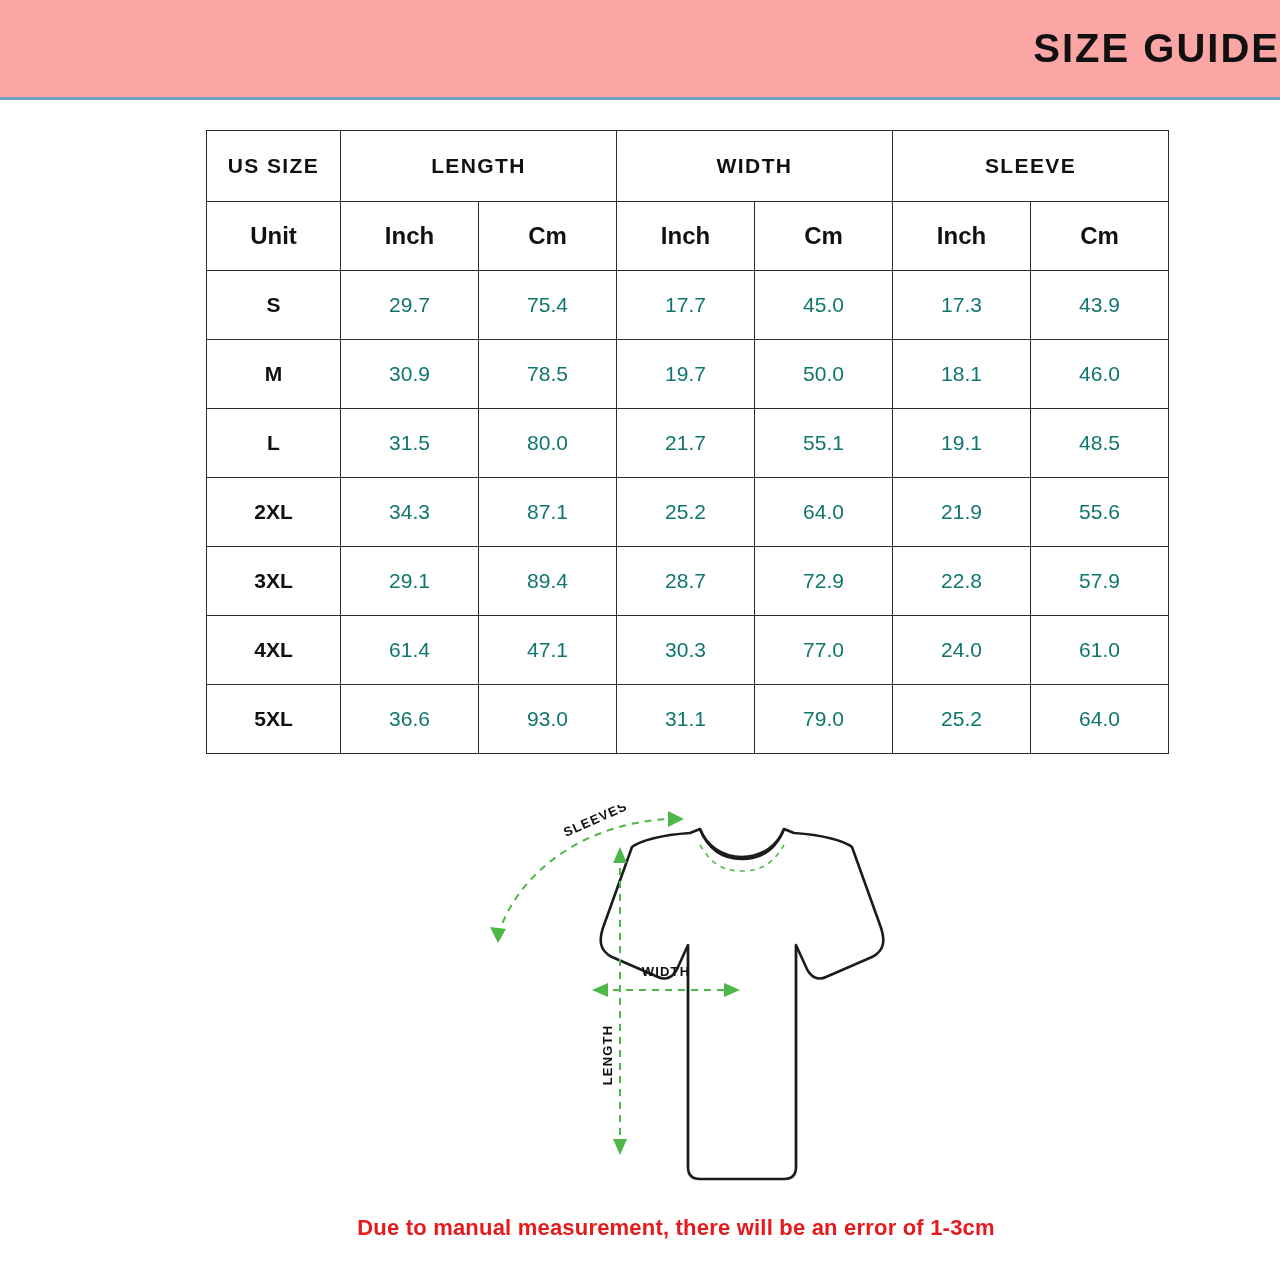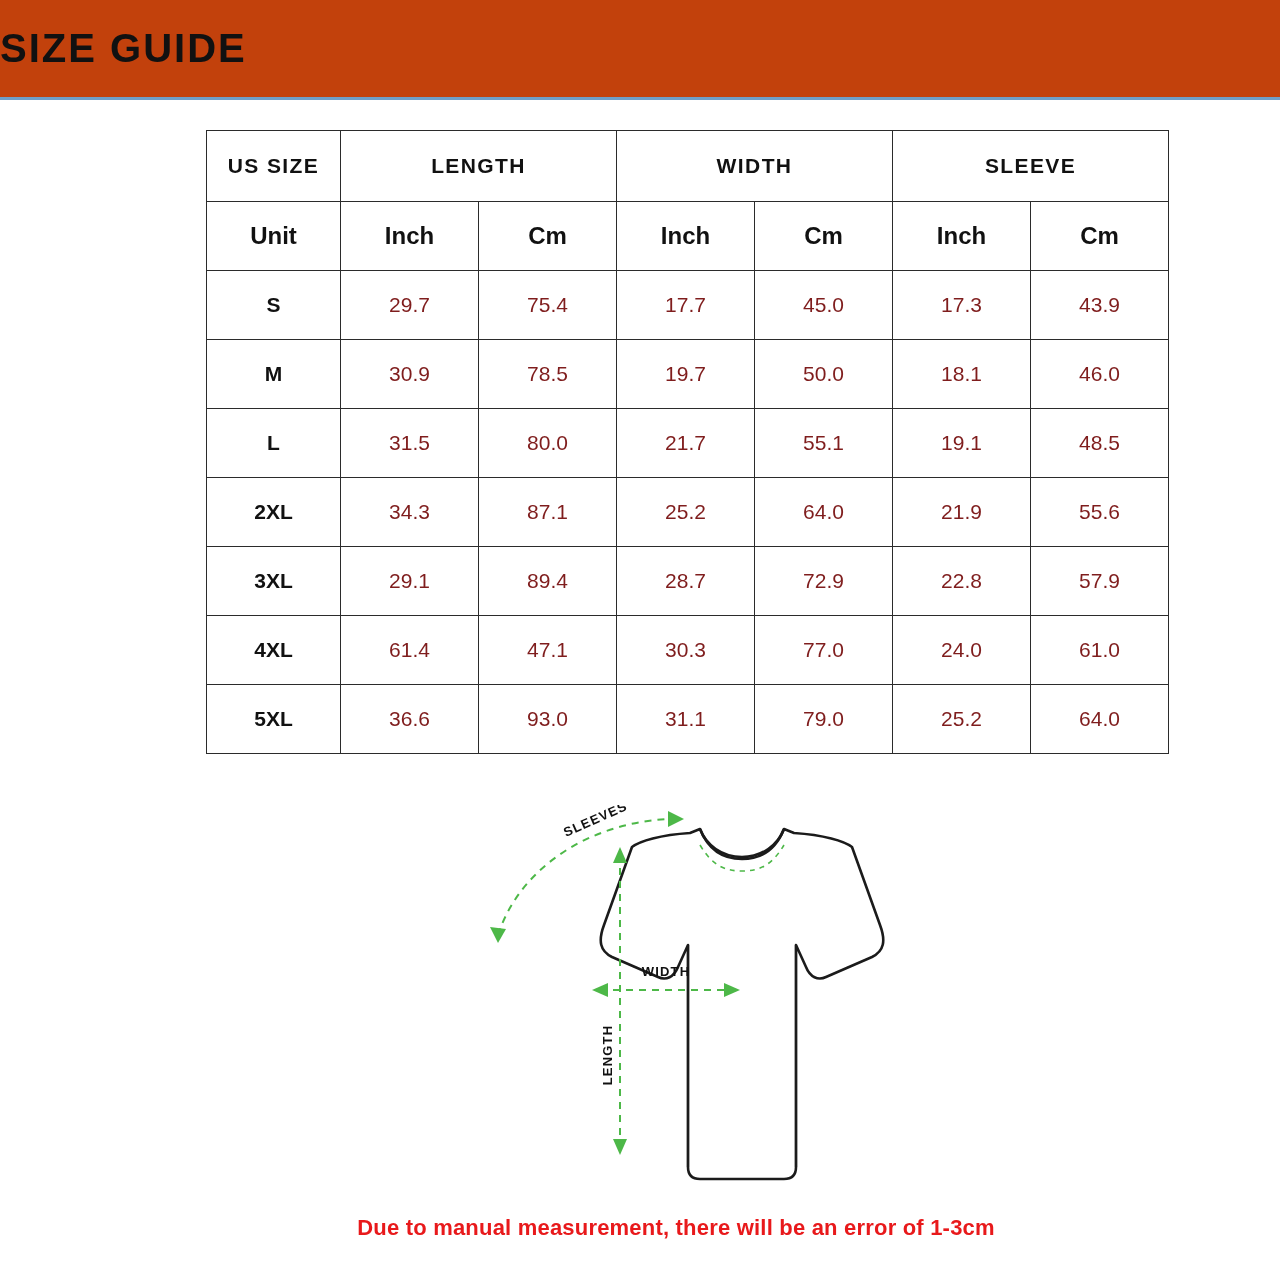--- a/index.html
+++ b/index.html
@@ -16,25 +16,25 @@
     overflow: hidden;
   }
 
   
   .header-band {
     position: absolute;
     top: 0;
     left: 0;
     width: 1280px;
     height: 97px;
-    background: #c2410c;
+    background: #fca5a5;
     border-bottom: 3px solid #6f9fc8;
     display: flex;
     align-items: center;
-    justify-content: flex-start;
+    justify-content: flex-end;
   }
   .header-title {
     font-size: 40px;
     font-weight: bold;
     letter-spacing: 2px;
     color: #111111;
     text-align: center;
   }
 
   
@@ -65,21 +65,21 @@
   }
   .unit-row td {
     height: 66px;
     font-size: 24px;
     font-weight: bold;
     color: #111;
   }
   .data-row td {
     height: 66px;
     font-size: 21px;
-    color: #7f1d1d;
+    color: #0f766e;
   }
   .data-row td.size-label {
     font-weight: bold;
     font-size: 21px;
     color: #111;
   }
   
   col.c-size { width: 134px; }
   col.c-num  { width: 138px; }
 

